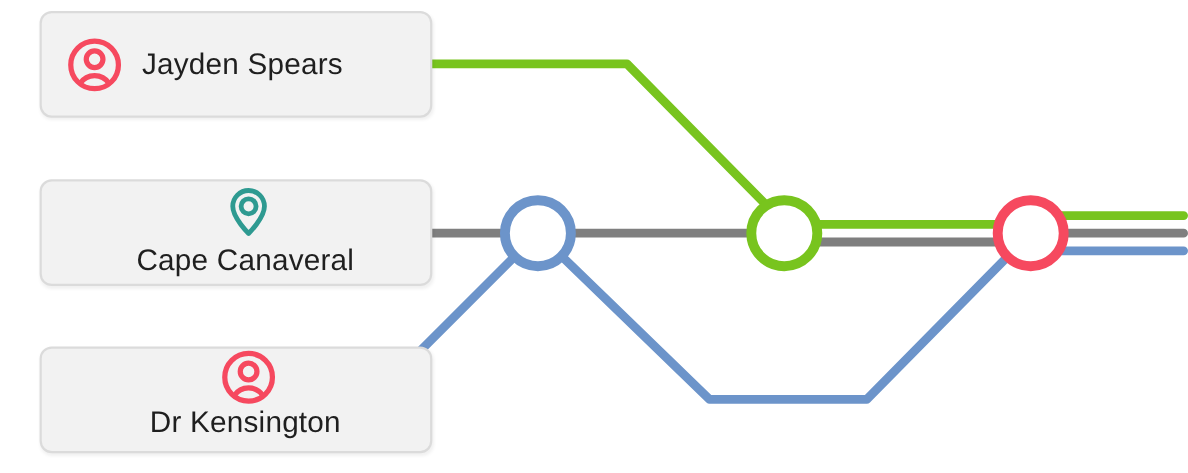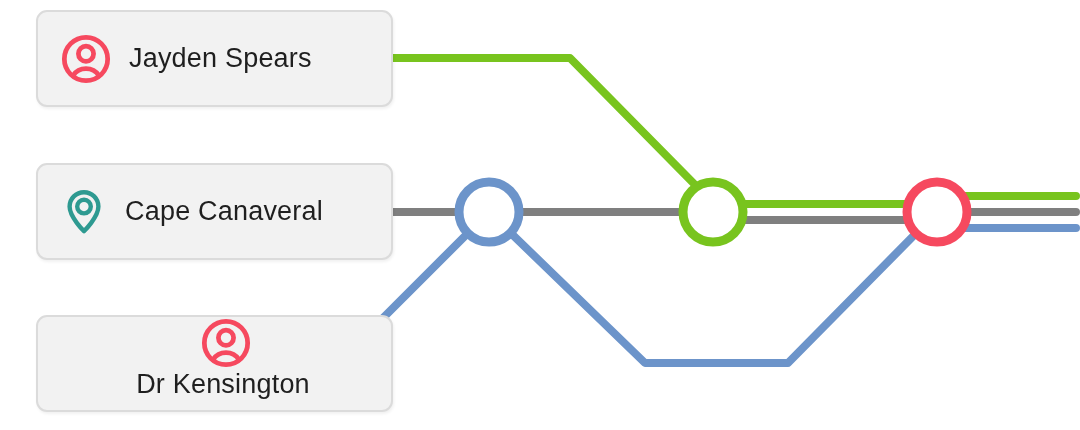--- a/index.html
+++ b/index.html
@@ -19,21 +19,21 @@
     box-sizing:border-box;
     background:var(--card-bg,#F2F2F2);
     border:2px solid var(--card-border,#DBDBDB);
     border-radius:11px;
     box-shadow:1px 2px 3px rgba(0,0,0,0.06);
     display:flex;align-items:center;
     z-index:2;
     margin-left:28px;
   }
   .card1{top:10px;}
-  .card2{top:163px;}
+  .card2{top:163px;flex-direction:column;}
   .card3{top:315px;flex-direction:column;}
   .icon{
     display:flex;align-items:center;justify-content:center;
     margin-left:22px;flex:0 0 auto;
   }
   .icon-rose{color:var(--rose,#F6495F);}
   .icon-teal{color:var(--teal,#2E9A91);}
   .label{
     margin-left:17px;
     font-size:27px;

